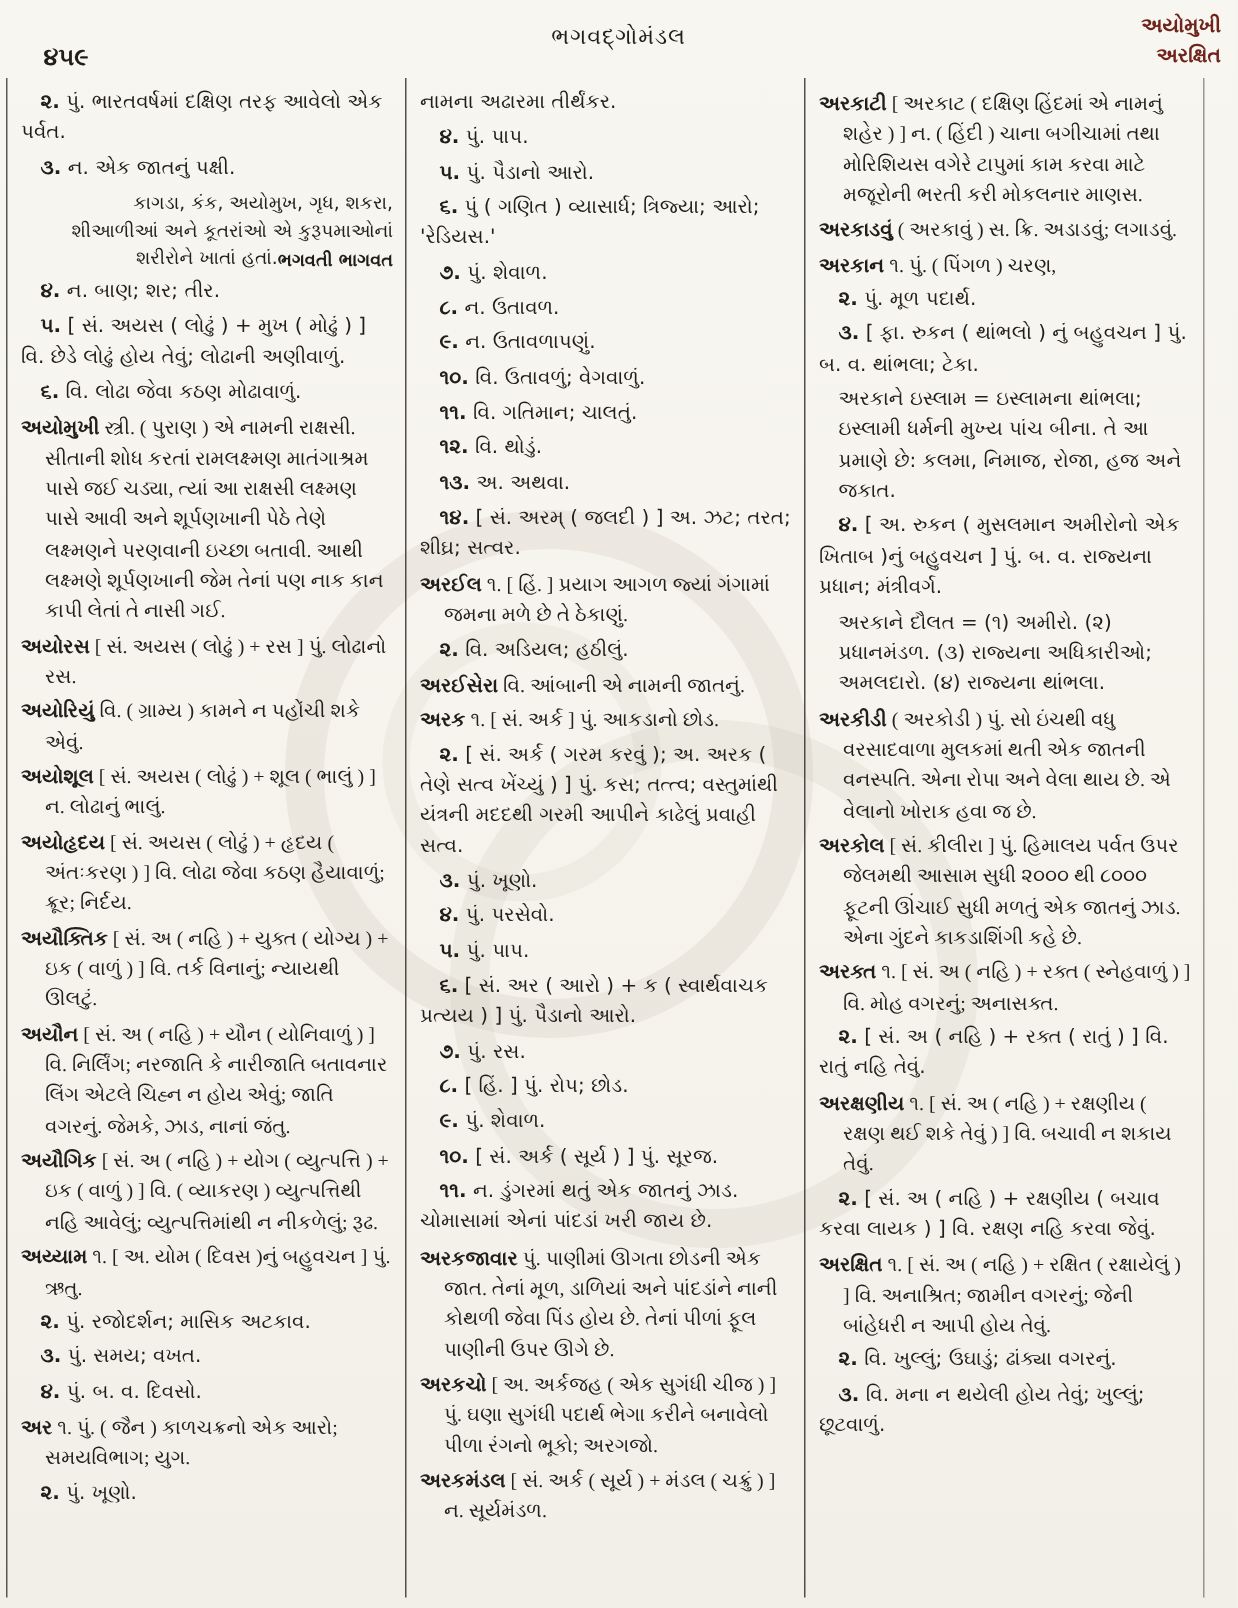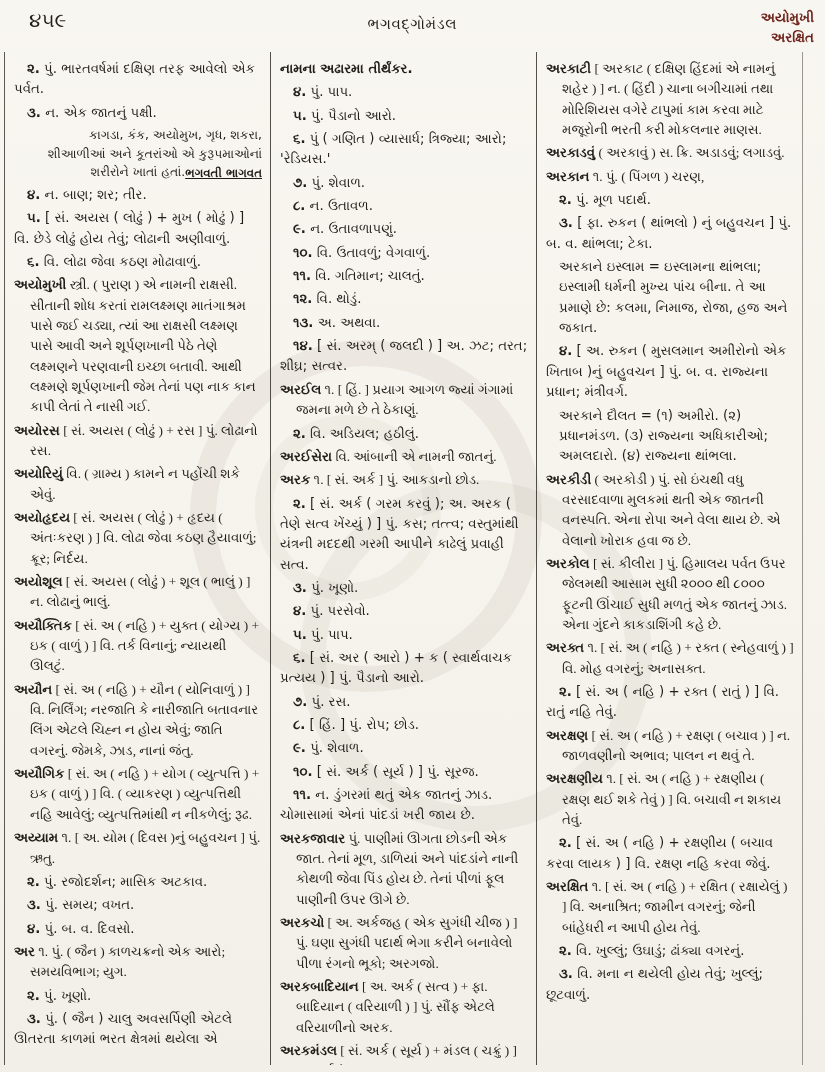--- a/index.html
+++ b/index.html
@@ -18,46 +18,46 @@
   
   .watermark{position:absolute;z-index:0;border-radius:50%;pointer-events:none;}
   .wm1{left:190px;top:340px;width:300px;height:300px;border:26px solid rgba(176,166,152,0.14);}
   .wm2{left:300px;top:480px;width:300px;height:300px;border:26px solid rgba(176,166,152,0.12);}
   .wm3{left:255px;top:415px;width:150px;height:150px;border:18px solid rgba(176,166,152,0.10);}
 
   .header{
     position:absolute;top:8px;left:21px;right:7px;height:44px;z-index:2;
     display:flex;align-items:flex-start;justify-content:space-between;
   }
-  .page-number{font-weight:normal;font-size:20px;margin-left:8px;margin-top:0;}
+  .page-number{font-weight:bold;font-size:16px;margin-left:8px;margin-top:20px;}
   .book-title{font-weight:normal;font-size:15px;margin-top:7px;letter-spacing:.5px;
     position:absolute;left:50%;transform:translateX(-58%);}
   .guide{font-weight:bold;font-size:13.5px;line-height:1.45;text-align:right;color:#6e241c;margin-right:4px;}
 
   .columns{
     position:absolute;top:52px;left:4px;width:797px;bottom:7px;z-index:1;
     display:flex;
     border-left:1px solid rgba(40,36,30,.75);
     border-right:1px solid rgba(40,36,30,.45);
   }
   .col{
     flex:1 1 0;overflow:hidden;
     padding:4px 8px 0 9px;
     font-size:13.3px;line-height:1.53;
   }
   .col + .col{border-left:1px solid rgba(40,36,30,.8);}
 
   p.para{margin:3px 0;}
   p.entry{padding-left:16px;text-indent:-16px;font-family:Liberation Serif, serif;}
   p.sense{text-indent:13px;}
-  p.cont{text-indent:0;font-weight:bold;}
+  p.cont{text-indent:0;}
   p.quote{margin-left:14px;font-size:12.4px;line-height:1.5;text-align:right;}
   p.idiom{margin-left:13px;}
   b.head{font-weight:bold;}
-  span.attr{float:right;font-weight:bold;font-size:11.8px;padding-top:2px;text-decoration:underline;}
+  span.attr{float:right;font-weight:bold;font-size:11.8px;padding-top:2px;}
 </style>
 </head>
 <body>
 
 <div class="page">
 
   <div class="watermark wm1"></div>
   <div class="watermark wm2"></div>
   <div class="watermark wm3"></div>
 
@@ -74,32 +74,31 @@
     <div class="col">
         <p class="para sense"><b class="head">૨.</b> પું. ભારતવર્ષમાં દક્ષિણ તરફ આવેલો એક પર્વત.</p>
         <p class="para sense"><b class="head">૩.</b> ન. એક જાતનું પક્ષી.</p>
         <p class="para quote">કાગડા, કંક, અયોમુખ, ગૃધ, શકરા, શીઆળીઆં અને કૂતરાંઓ એ કુરૂપમાઓનાં શરીરોને ખાતાં હતાં.<span class="attr">ભગવતી ભાગવત</span></p>
         <p class="para sense"><b class="head">૪.</b> ન. બાણ; શર; તીર.</p>
         <p class="para sense"><b class="head">૫.</b> [ સં. અયસ ( લોઢું ) + મુખ ( મોઢું ) ] વિ. છેડે લોઢું હોય તેવું; લોઢાની અણીવાળું.</p>
         <p class="para sense"><b class="head">૬.</b> વિ. લોઢા જેવા કઠણ મોઢાવાળું.</p>
         <p class="para entry"><b class="head">અયોમુખી</b> સ્ત્રી. ( પુરાણ ) એ નામની રાક્ષસી. સીતાની શોધ કરતાં રામલક્ષ્મણ માતંગાશ્રમ પાસે જઈ ચડ્યા, ત્યાં આ રાક્ષસી લક્ષ્મણ પાસે આવી અને શૂર્પણખાની પેઠે તેણે લક્ષ્મણને પરણવાની ઇચ્છા બતાવી. આથી લક્ષ્મણે શૂર્પણખાની જેમ તેનાં પણ નાક કાન કાપી લેતાં તે નાસી ગઈ.</p>
         <p class="para entry"><b class="head">અયોરસ</b> [ સં. અયસ ( લોઢું ) + રસ ] પું. લોઢાનો રસ.</p>
         <p class="para entry"><b class="head">અયોરિયું</b> વિ. ( ગ્રામ્ય ) કામને ન પહોંચી શકે એવું.</p>
+        <p class="para entry"><b class="head">અયોશૂલ</b> [ સં. અયસ ( લોઢું ) + શૂલ ( ભાલું ) ] ન. લોઢાનું ભાલું.</p>
         <p class="para entry"><b class="head">અયોહૃદય</b> [ સં. અયસ ( લોઢું ) + હૃદય ( અંતઃકરણ ) ] વિ. લોઢા જેવા કઠણ હૈયાવાળું; ક્રૂર; નિર્દય.</p>
-        <p class="para entry"><b class="head">અયોશૂલ</b> [ સં. અયસ ( લોઢું ) + શૂલ ( ભાલું ) ] ન. લોઢાનું ભાલું.</p>
         <p class="para entry"><b class="head">અયૌક્તિક</b> [ સં. અ ( નહિ ) + યુક્ત ( યોગ્ય ) + ઇક ( વાળું ) ] વિ. તર્ક વિનાનું; ન્યાયથી ઊલટું.</p>
         <p class="para entry"><b class="head">અયૌન</b> [ સં. અ ( નહિ ) + યૌન ( યોનિવાળું ) ] વિ. નિર્લિંગ; નરજાતિ કે નારીજાતિ બતાવનાર લિંગ એટલે ચિહ્ન ન હોય એવું; જાતિ વગરનું. જેમકે, ઝાડ, નાનાં જંતુ.</p>
         <p class="para entry"><b class="head">અયૌગિક</b> [ સં. અ ( નહિ ) + યોગ ( વ્યુત્પત્તિ ) + ઇક ( વાળું ) ] વિ. ( વ્યાકરણ ) વ્યુત્પત્તિથી નહિ આવેલું; વ્યુત્પત્તિમાંથી ન નીકળેલું; રૂઢ.</p>
         <p class="para entry"><b class="head">અય્યામ</b> ૧. [ અ. યોમ ( દિવસ )નું બહુવચન ] પું. ઋતુ.</p>
         <p class="para sense"><b class="head">૨.</b> પું. રજોદર્શન; માસિક અટકાવ.</p>
         <p class="para sense"><b class="head">૩.</b> પું. સમય; વખત.</p>
         <p class="para sense"><b class="head">૪.</b> પું. બ. વ. દિવસો.</p>
         <p class="para entry"><b class="head">અર</b> ૧. પું. ( જૈન ) કાળચક્રનો એક આરો; સમયવિભાગ; યુગ.</p>
         <p class="para sense"><b class="head">૨.</b> પું. ખૂણો.</p>
-        <p class="para sense"><b class="head">૩.</b> પું. ( જૈન ) ચાલુ અવસર્પિણી એટલે ઊતરતા કાળમાં ભરત ક્ષેત્રમાં થયેલા એ</p>
       </div>
     <div class="col">
         <p class="para cont">નામના અઢારમા તીર્થંકર.</p>
         <p class="para sense"><b class="head">૪.</b> પું. પાપ.</p>
         <p class="para sense"><b class="head">૫.</b> પું. પૈડાનો આરો.</p>
         <p class="para sense"><b class="head">૬.</b> પું ( ગણિત ) વ્યાસાર્ધ; ત્રિજ્યા; આરો; 'રેડિયસ.'</p>
         <p class="para sense"><b class="head">૭.</b> પું. શેવાળ.</p>
         <p class="para sense"><b class="head">૮.</b> ન. ઉતાવળ.</p>
         <p class="para sense"><b class="head">૯.</b> ન. ઉતાવળાપણું.</p>
         <p class="para sense"><b class="head">૧૦.</b> વિ. ઉતાવળું; વેગવાળું.</p>
@@ -116,37 +115,35 @@
         <p class="para sense"><b class="head">૪.</b> પું. પરસેવો.</p>
         <p class="para sense"><b class="head">૫.</b> પું. પાપ.</p>
         <p class="para sense"><b class="head">૬.</b> [ સં. અર ( આરો ) + ક ( સ્વાર્થવાચક પ્રત્યય ) ] પું. પૈડાનો આરો.</p>
         <p class="para sense"><b class="head">૭.</b> પું. રસ.</p>
         <p class="para sense"><b class="head">૮.</b> [ હિં. ] પું. રોપ; છોડ.</p>
         <p class="para sense"><b class="head">૯.</b> પું. શેવાળ.</p>
         <p class="para sense"><b class="head">૧૦.</b> [ સં. અર્ક ( સૂર્ય ) ] પું. સૂરજ.</p>
         <p class="para sense"><b class="head">૧૧.</b> ન. ડુંગરમાં થતું એક જાતનું ઝાડ. ચોમાસામાં એનાં પાંદડાં ખરી જાય છે.</p>
         <p class="para entry"><b class="head">અરકજાવાર</b> પું. પાણીમાં ઊગતા છોડની એક જાત. તેનાં મૂળ, ડાળિયાં અને પાંદડાંને નાની કોથળી જેવા પિંડ હોય છે. તેનાં પીળાં ફૂલ પાણીની ઉપર ઊગે છે.</p>
         <p class="para entry"><b class="head">અરકચો</b> [ અ. અર્કજહ ( એક સુગંધી ચીજ ) ] પું. ઘણા સુગંધી પદાર્થ ભેગા કરીને બનાવેલો પીળા રંગનો ભૂકો; અરગજો.</p>
-        <p class="para entry"><b class="head">અરકબાદિયાન</b> [ અ. અર્ક ( સત્વ ) + ફા. બાદિયાન ( વરિયાળી ) ] પું. સૌંફ એટલે વરિયાળીનો અરક.</p>
         <p class="para entry"><b class="head">અરકમંડલ</b> [ સં. અર્ક ( સૂર્ય ) + મંડલ ( ચક્રું ) ] ન. સૂર્યમંડળ.</p>
       </div>
     <div class="col">
         <p class="para entry"><b class="head">અરકાટી</b> [ અરકાટ ( દક્ષિણ હિંદમાં એ નામનું શહેર ) ] ન. ( હિંદી ) ચાના બગીચામાં તથા મોરિશિયસ વગેરે ટાપુમાં કામ કરવા માટે મજૂરોની ભરતી કરી મોકલનાર માણસ.</p>
         <p class="para entry"><b class="head">અરકાડવું</b> ( અરકાવું ) સ. ક્રિ. અડાડવું; લગાડવું.</p>
         <p class="para entry"><b class="head">અરકાન</b> ૧. પું. ( પિંગળ ) ચરણ,</p>
         <p class="para sense"><b class="head">૨.</b> પું. મૂળ પદાર્થ.</p>
         <p class="para sense"><b class="head">૩.</b> [ ફા. રુકન ( થાંભલો ) નું બહુવચન ] પું. બ. વ. થાંભલા; ટેકા.</p>
         <p class="para idiom">અરકાને ઇસ્લામ = ઇસ્લામના થાંભલા; ઇસ્લામી ધર્મની મુખ્ય પાંચ બીના. તે આ પ્રમાણે છે: કલમા, નિમાજ, રોજા, હજ અને જકાત.</p>
         <p class="para sense"><b class="head">૪.</b> [ અ. રુકન ( મુસલમાન અમીરોનો એક ખિતાબ )નું બહુવચન ] પું. બ. વ. રાજ્યના પ્રધાન; મંત્રીવર્ગ.</p>
         <p class="para idiom">અરકાને દૌલત = (૧) અમીરો. (૨) પ્રધાનમંડળ. (૩) રાજ્યના અધિકારીઓ; અમલદારો. (૪) રાજ્યના થાંભલા.</p>
         <p class="para entry"><b class="head">અરકીડી</b> ( અરકોડી ) પું. સો ઇંચથી વધુ વરસાદવાળા મુલકમાં થતી એક જાતની વનસ્પતિ. એના રોપા અને વેલા થાય છે. એ વેલાનો ખોરાક હવા જ છે.</p>
         <p class="para entry"><b class="head">અરકોલ</b> [ સં. કીલીરા ] પું. હિમાલય પર્વત ઉપર જેલમથી આસામ સુધી ૨૦૦૦ થી ૮૦૦૦ ફૂટની ઊંચાઈ સુધી મળતું એક જાતનું ઝાડ. એના ગુંદને કાકડાશિંગી કહે છે.</p>
         <p class="para entry"><b class="head">અરક્ત</b> ૧. [ સં. અ ( નહિ ) + રક્ત ( સ્નેહવાળું ) ] વિ. મોહ વગરનું; અનાસક્ત.</p>
         <p class="para sense"><b class="head">૨.</b> [ સં. અ ( નહિ ) + રક્ત ( રાતું ) ] વિ. રાતું નહિ તેવું.</p>
-        <p class="para entry"><b class="head">અરક્ષણ</b> [ સં. અ ( નહિ ) + રક્ષણ ( બચાવ ) ] ન. જાળવણીનો અભાવ; પાલન ન થવું તે.</p>
         <p class="para entry"><b class="head">અરક્ષણીય</b> ૧. [ સં. અ ( નહિ ) + રક્ષણીય ( રક્ષણ થઈ શકે તેવું ) ] વિ. બચાવી ન શકાય તેવું.</p>
         <p class="para sense"><b class="head">૨.</b> [ સં. અ ( નહિ ) + રક્ષણીય ( બચાવ કરવા લાયક ) ] વિ. રક્ષણ નહિ કરવા જેવું.</p>
         <p class="para entry"><b class="head">અરક્ષિત</b> ૧. [ સં. અ ( નહિ ) + રક્ષિત ( રક્ષાયેલું ) ] વિ. અનાશ્રિત; જામીન વગરનું; જેની બાંહેધરી ન આપી હોય તેવું.</p>
         <p class="para sense"><b class="head">૨.</b> વિ. ખુલ્લું; ઉઘાડું; ઢાંક્યા વગરનું.</p>
         <p class="para sense"><b class="head">૩.</b> વિ. મના ન થયેલી હોય તેવું; ખુલ્લું; છૂટવાળું.</p>
       </div>
   </div>
 
 </div>
 

